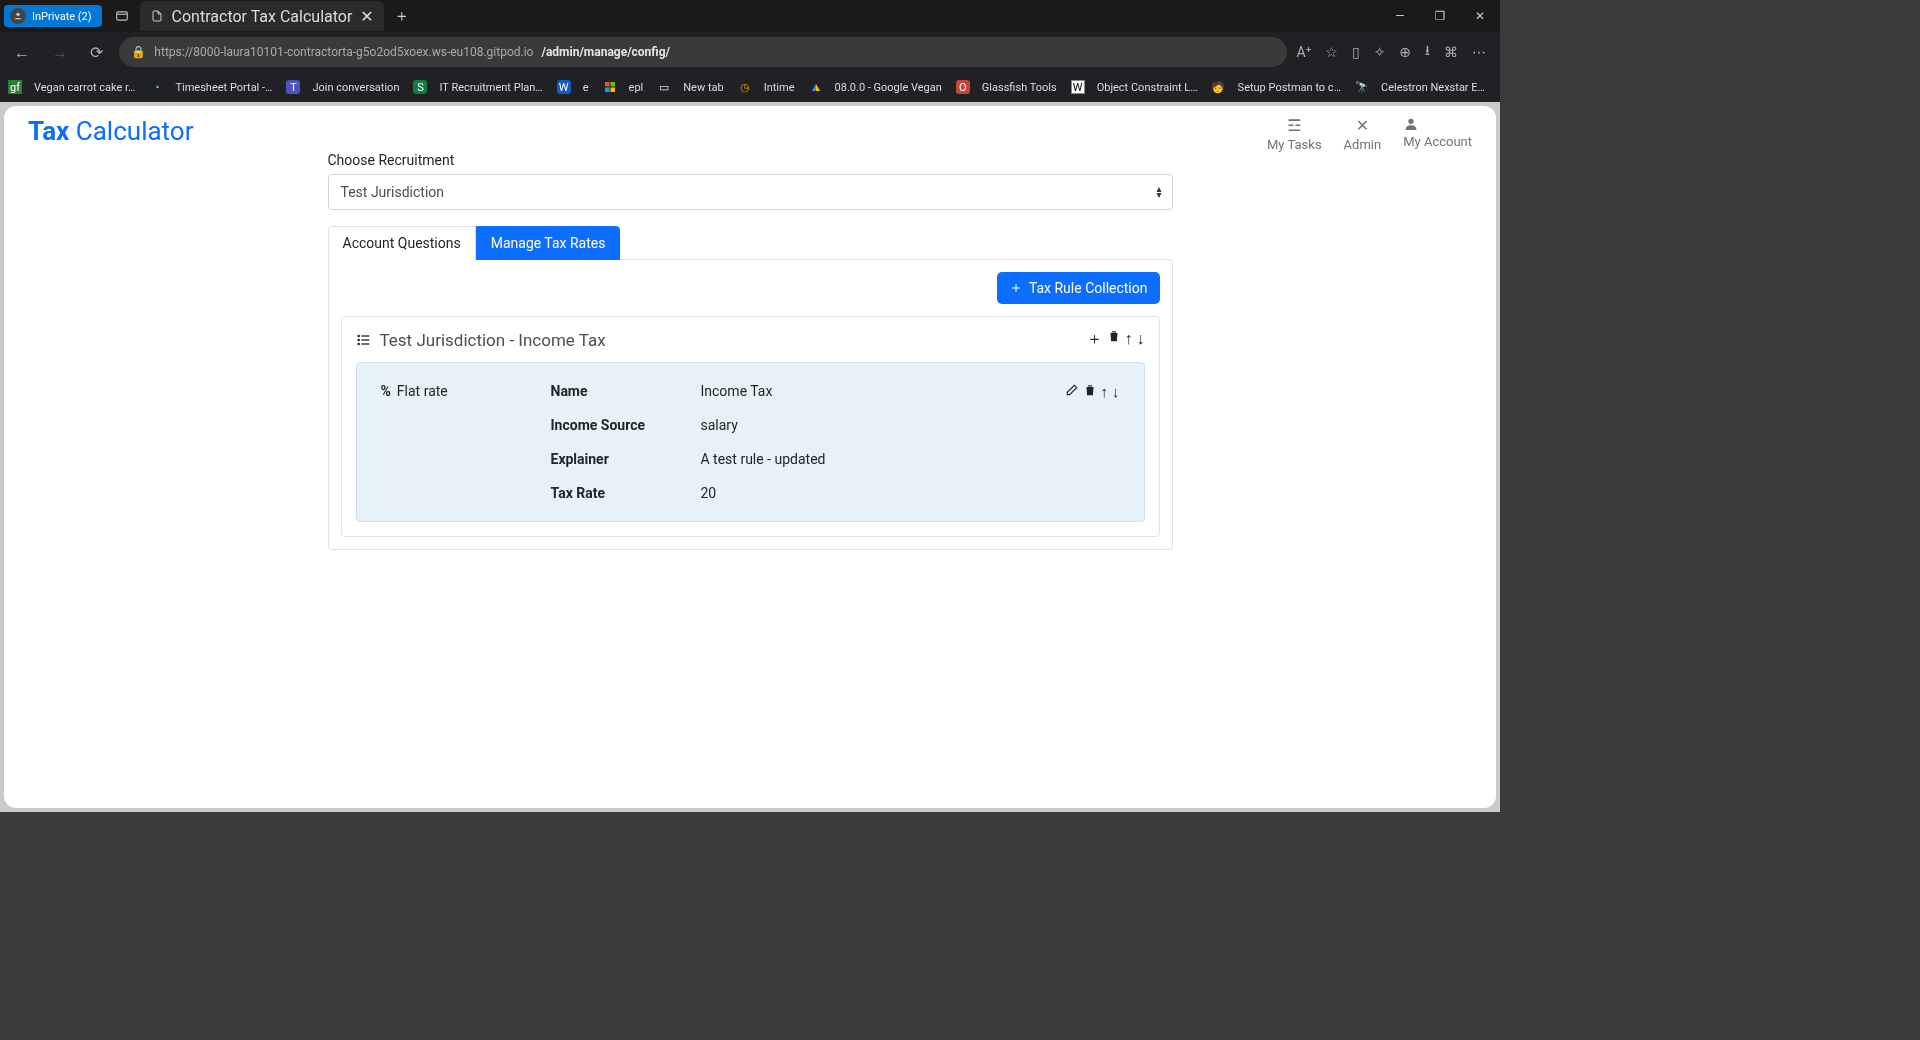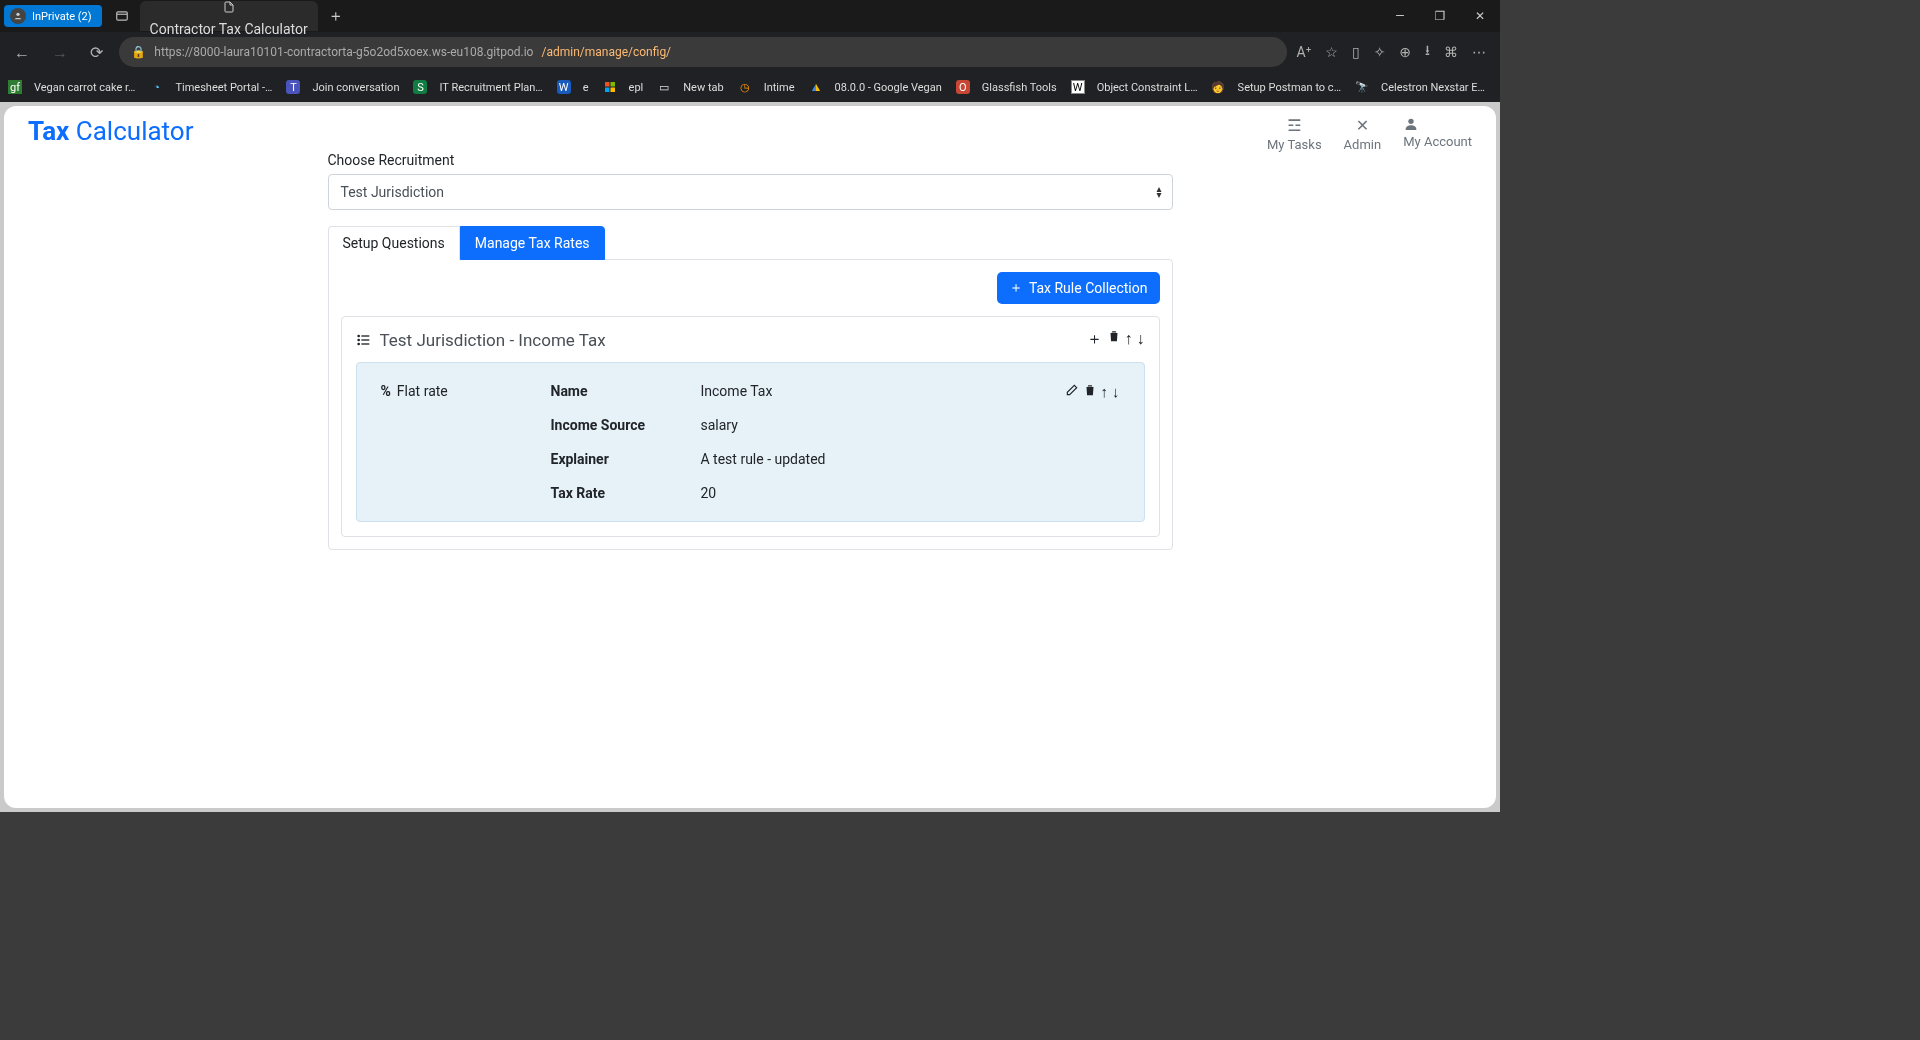--- a/index.html
+++ b/index.html
@@ -4,32 +4,32 @@
 <style>
 * { margin: 0; padding: 0; box-sizing: border-box; font-family: -apple-system, BlinkMacSystemFont, "Segoe UI", Roboto, sans-serif; }
 body { background: #3b3b3b; width: 1500px; height: 812px; overflow: hidden; }
 
 
 .browser-chrome { background: #202124; color: #e0e0e0; }
 .tab-strip { display: flex; align-items: center; height: 32px; background: #1a1a1a; padding-left: 4px; }
 .inprivate-badge { display: flex; align-items: center; background: #0078d4; color: #fff; border-radius: 4px; padding: 2px 10px 2px 6px; font-size: 11px; height: 22px; margin-right: 10px; }
 .inprivate-badge .avatar { width: 16px; height: 16px; border-radius: 50%; background: #444; margin-right: 6px; display:flex; align-items:center; justify-content:center;}
 .tab-separator-icon { width: 20px; height: 20px; display:flex; align-items:center; justify-content:center; color:#bbb; margin-right:8px;}
-.browser-tab { display: flex; align-items: center; background: #2b2b2b; height: 30px; padding: 0 10px; border-top-left-radius: 6px; border-top-right-radius: 6px; font-size: 14px; color: #ddd; min-width: 170px; gap: 8px; flex-direction: column; }
+.browser-tab { display: flex; align-items: center; background: #2b2b2b; height: 30px; padding: 0 10px; border-top-left-radius: 6px; border-top-right-radius: 6px; font-size: 16px; color: #ddd; min-width: 170px; gap: 8px; }
 .browser-tab .favicon { width: 14px; height: 14px; display:flex; align-items:center; justify-content:center;}
 .browser-tab .close { margin-left: auto; cursor:pointer; }
 .new-tab-btn { color:#ccc; margin-left:10px; font-size:16px; cursor:pointer; }
 .window-controls { margin-left:auto; display:flex; color:#ccc; }
 .window-controls span { width:40px; text-align:center; font-size:12px; cursor:pointer; line-height:32px; }
 
 .toolbar { display:flex; align-items:center; height:40px; padding:0 8px; gap:10px; }
 .toolbar .nav-btn { color:#b0b0b0; cursor:pointer; font-size:16px; padding:4px 6px;}
 .toolbar .nav-btn.disabled { color:#555; }
 .addr-bar { flex:1; display:flex; align-items:center; background:#3a3a3a; border-radius:18px; height:30px; padding:0 12px; font-size:12px; color:#aaa; gap:8px; }
-.addr-bar .url-path { color:#fdba74; }
+.addr-bar .url-path { color:#e5e5e5;font-weight:bold; }
 .toolbar-right { display:flex; align-items:center; gap:14px; color:#b0b0b0; font-size:14px; padding-right:6px; }
 .toolbar-right span { cursor:pointer; }
 
 .bookmarks { display:flex; align-items:center; height:30px; padding:0 8px; gap:14px; background:#202124; overflow:hidden; }
 .bookmark { display:flex; align-items:center; gap:12px; font-size:11px; color:#ddd; white-space:nowrap; cursor:pointer; }
 .bookmark .bm-icon { width:14px; height:14px; display:flex; align-items:center; justify-content:center; font-size:11px; }
 
 
 .app-viewport { background:#cacaca; padding:4px; height:710px; }
 .app-page { background:#fff; border-radius:12px; height:100%; overflow:auto; padding: 10px 24px 30px 24px; }
@@ -239,21 +239,21 @@
 
 
     <div class="content">
       <label class="form-label">Choose Recruitment</label>
       <div class="select-wrap">
         <span>Test Jurisdiction</span>
         <span class="select-caret">▴<br>▾</span>
       </div>
 
       <div class="tabs">
-        <div class="tab">Setup Questions</div>
+        <div class="tab">Account Questions</div>
         <div class="tab active">Manage Tax Rates</div>
       </div>
 
       <div class="tab-panel">
         <div class="panel-top">
           <button class="btn-primary">
             <span>＋</span>
             <span>Tax Rule Collection</span>
           </button>
         </div>

